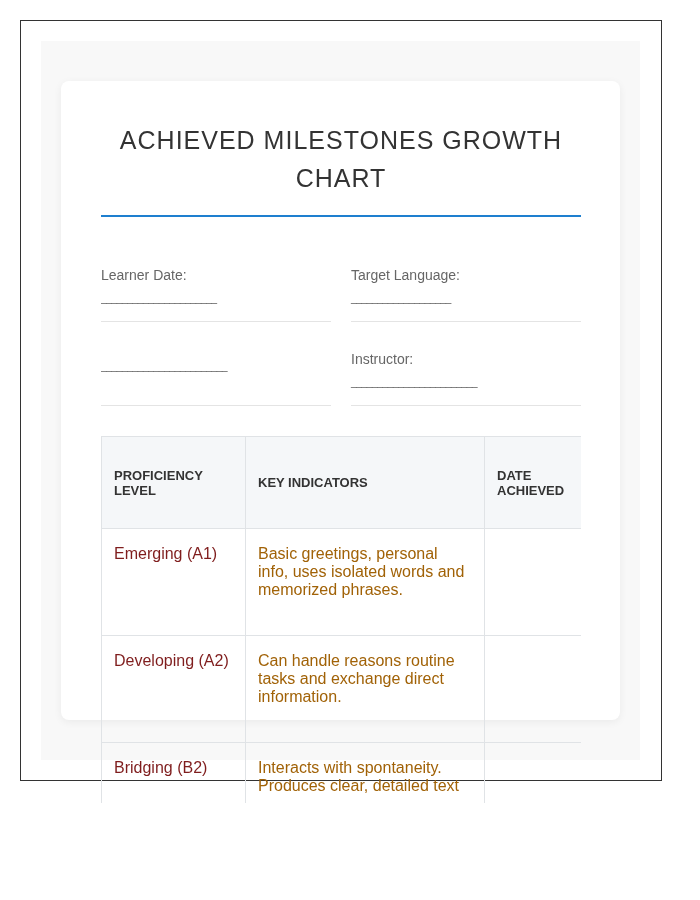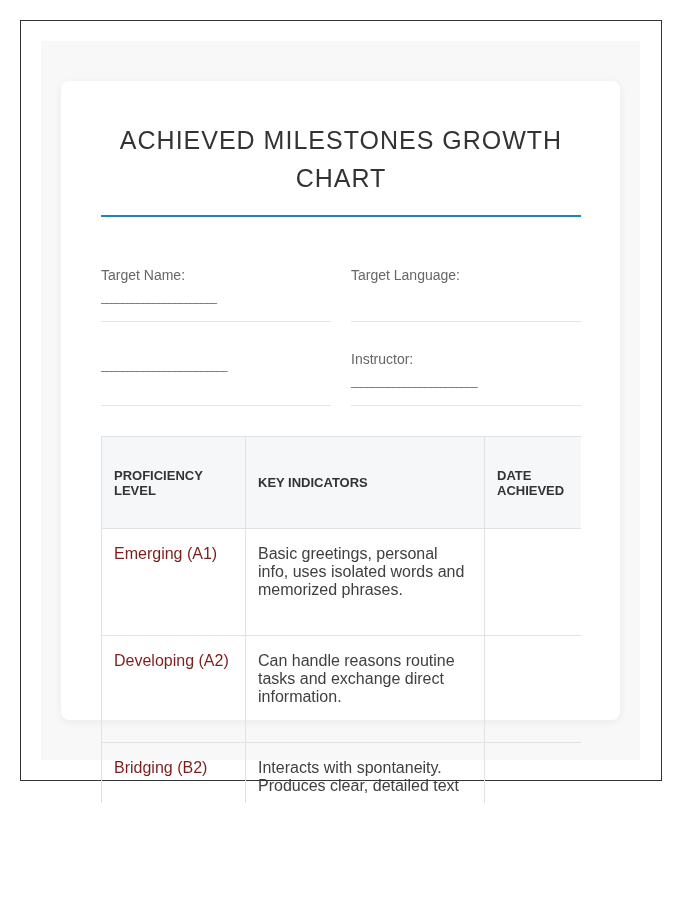--- a/index.html
+++ b/index.html
@@ -107,21 +107,21 @@
       color: #333333;
       text-transform: uppercase;
       vertical-align: middle;
       line-height: 15px;
       height: 31px;
     }
     table.milestones td {
       height: 60px;
       font-size: 16px;
       line-height: 18px;
-      color: #404040;
+      color: #a16207;
       padding-top: 16px;
     }
     table.milestones td.level {
       font-weight: normal;
       color: #7f1d1d;
     }
     .col-level { width: 144px; }
     .col-ind { width: 239px; }
     .col-date { width: 97px; }
   </style>
@@ -131,25 +131,26 @@
 <div class="viewport"></div>
 <div class="page-bg"></div>
 <div class="card"></div>
 
 <div class="content">
   <h1 class="title">ACHIEVED MILESTONES GROWTH CHART</h1>
   <div class="title-rule"></div>
 
   <div class="fields">
     <div class="field">
-      <span class="field-label">Target Name:</span>
+      <span class="field-label">Learner Date:</span>
       <span class="field-line">______________________</span>
     </div>
     <div class="field">
       <span class="field-label">Target Language:</span>
+      <span class="field-line">___________________</span>
     </div>
     <div class="field">
       <span class="field-line">________________________</span>
     </div>
     <div class="field">
       <span class="field-label">Instructor:</span>
       <span class="field-line">________________________</span>
     </div>
   </div>
 

